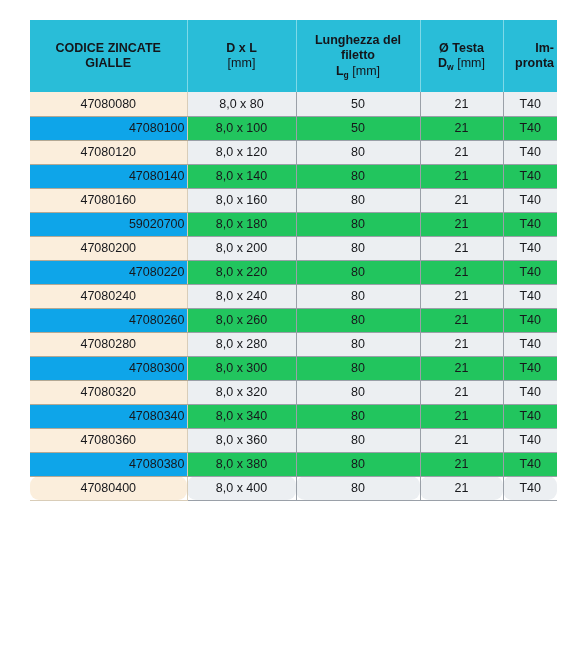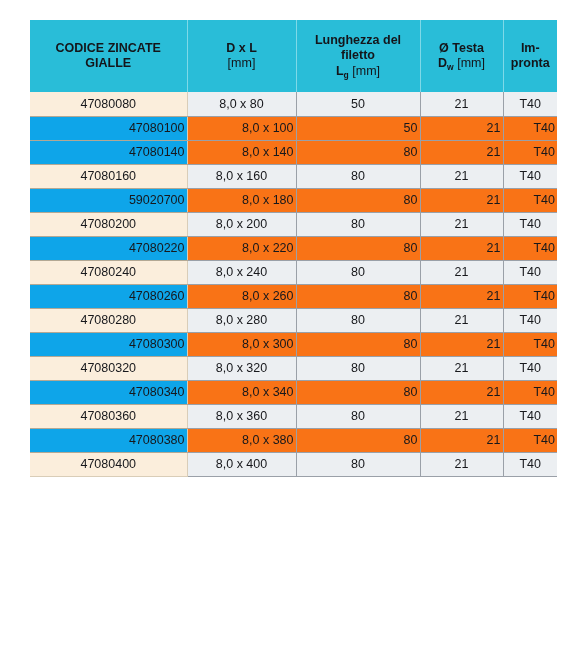--- a/index.html
+++ b/index.html
@@ -42,21 +42,21 @@
     font-size: 12.5px;
     font-weight: bold;
     line-height: 1.22;
     text-align: center;
     vertical-align: middle;
     height: 72px;
     padding: 2px 3px;
     border-right: 1px solid #7fd9e8;
     box-sizing: border-box;
   }
-  thead th:last-child { border-right: none; }
+  thead th:last-child { border-right: none; text-align: right; }
 
   thead th .hdr-line { display: block; }
   thead th .unit {
     font-weight: normal;
   }
   thead th sub {
     font-size: 8.5px;
     vertical-align: baseline;
     position: relative;
     top: 3px;
@@ -78,24 +78,24 @@
   }
   tbody td:last-child { border-right: none; }
 
   
   tbody tr.row-odd  td.cell-code { background: #fbeedc; }
   tbody tr.row-even td.cell-code { background: #0ea5e9; text-align: right; }
   tbody td.cell-code { border-right: 1px solid #d9cdb8; }
 
   
   tbody tr.row-odd  td.cell-data { background: #eceff2; margin-left: 16px; }
-  tbody tr.row-even td.cell-data { background: #f97316; text-align: right; }
+  tbody tr.row-even td.cell-data { background: #22c55e; }
   tbody td.cell-data { border-bottom: 1px solid #9aa0a8; }
 
-  tbody tr:last-child td { border-bottom: 1px solid #9aa0a8; }
+  tbody tr:last-child td { border-bottom: 1px solid #9aa0a8; border-radius: 9px; }
   tbody tr:last-child td.cell-code { border-bottom: 1px solid #d9cdb8; }
 </style>
 </head>
 <body>
 
 <div id="table-wrap">
   <table class="spec-table">
     <colgroup>
       <col class="c-code">
       <col class="c-dxl">
@@ -136,20 +136,27 @@
           <td class="cell-data">21</td>
           <td class="cell-data">T40</td>
         </tr>
         <tr class="row-even">
           <td class="cell-code">47080100</td>
           <td class="cell-data">8,0 x 100</td>
           <td class="cell-data">50</td>
           <td class="cell-data">21</td>
           <td class="cell-data">T40</td>
         </tr>
+        <tr class="row-odd">
+          <td class="cell-code">47080120</td>
+          <td class="cell-data">8,0 x 120</td>
+          <td class="cell-data">80</td>
+          <td class="cell-data">21</td>
+          <td class="cell-data">T40</td>
+        </tr>
         <tr class="row-even">
           <td class="cell-code">47080140</td>
           <td class="cell-data">8,0 x 140</td>
           <td class="cell-data">80</td>
           <td class="cell-data">21</td>
           <td class="cell-data">T40</td>
         </tr>
         <tr class="row-odd">
           <td class="cell-code">47080160</td>
           <td class="cell-data">8,0 x 160</td>

